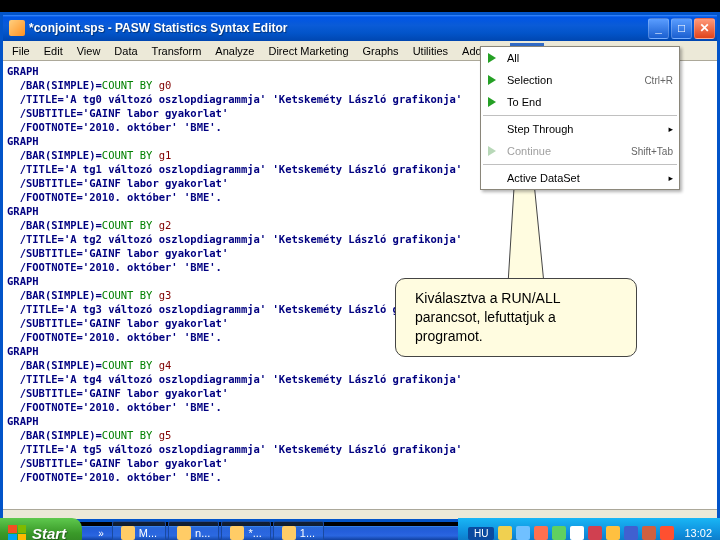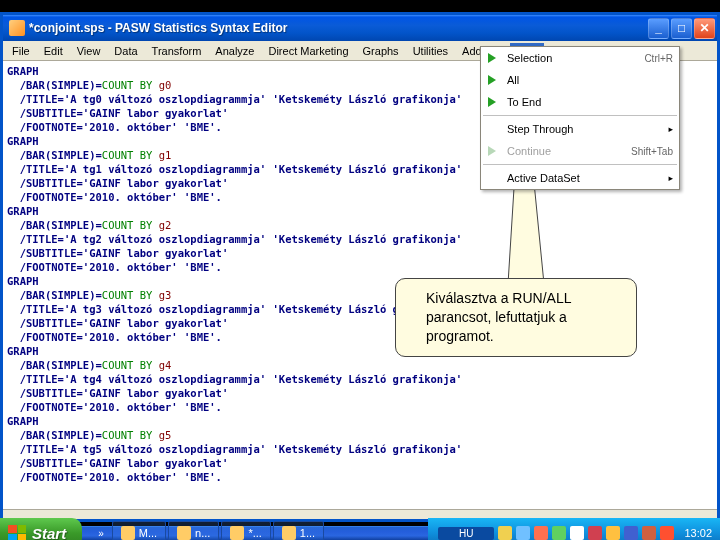--- a/index.html
+++ b/index.html
@@ -100,21 +100,21 @@
     border-bottom: 5px solid transparent;
     border-left: 8px solid #25a025;
   }
   .callout {
     position: absolute;
     left: 395px; top: 278px;
     width: 242px;
     background: #fffce0;
     border: 1px solid #444;
     border-radius: 10px;
-    padding: 10px 30px;
+    padding: 10px 19px;
     font-size: 14px;
     font-family: Arial, sans-serif;
     color: #000;
     line-height: 1.35;
     z-index: 15;
   }
   .taskbar {
     position: absolute; left: 0; bottom: 0; width: 720px; height: 14px;
     background: linear-gradient(to bottom,#3f93ff 0%,#2060d0 8%,#245edb 40%,#2a66e0 70%,#1040a0 100%);
     display: flex; align-items: center;
@@ -160,21 +160,21 @@
   }
   .tray {
     height: 30px;
     background: linear-gradient(to bottom,#19b6f5 0%,#0f8fdd 50%,#0a6bb5 100%);
     display: flex; align-items: center;
     padding: 0 8px 0 10px;
     gap: 4px;
     font-size: 11px;
   }
   .tray .lang {
-    background:#0a4aa0; padding:1px 21px; border-radius:2px; font-size:10px;
+    background:#0a4aa0; padding:1px 6px; border-radius:2px; font-size:10px;
   }
   .tray .ticon {
     width: 14px; height: 14px; border-radius: 2px;
   }
   .tray .clock { margin-left: 6px; }
   .statusbar {
     height: 10px;
     background: #ece9d8;
     border-top:1px solid #aca899;
   }
@@ -244,28 +244,28 @@
     </div>
 
   <div class="statusbar"></div>
 </div>
 
 <div class="dropdown">
   <div class="dd-row">
     <span class="dd-icon">
         <span class="tri-green"></span>
       </span>
-    <span class="dd-label">Selection</span>
-    <span class="dd-shortcut">Ctrl+R</span>
+    <span class="dd-label">All</span>
   </div>
   <div class="dd-row">
     <span class="dd-icon">
         <span class="tri-green"></span>
       </span>
-    <span class="dd-label">All</span>
+    <span class="dd-label">Selection</span>
+    <span class="dd-shortcut">Ctrl+R</span>
   </div>
   <div class="dd-row">
     <span class="dd-icon">
         <span class="tri-green"></span>
       </span>
     <span class="dd-label">To End</span>
   </div>
   <div class="dd-sep"></div>
   <div class="dd-row">
     <span class="dd-icon"></span>

